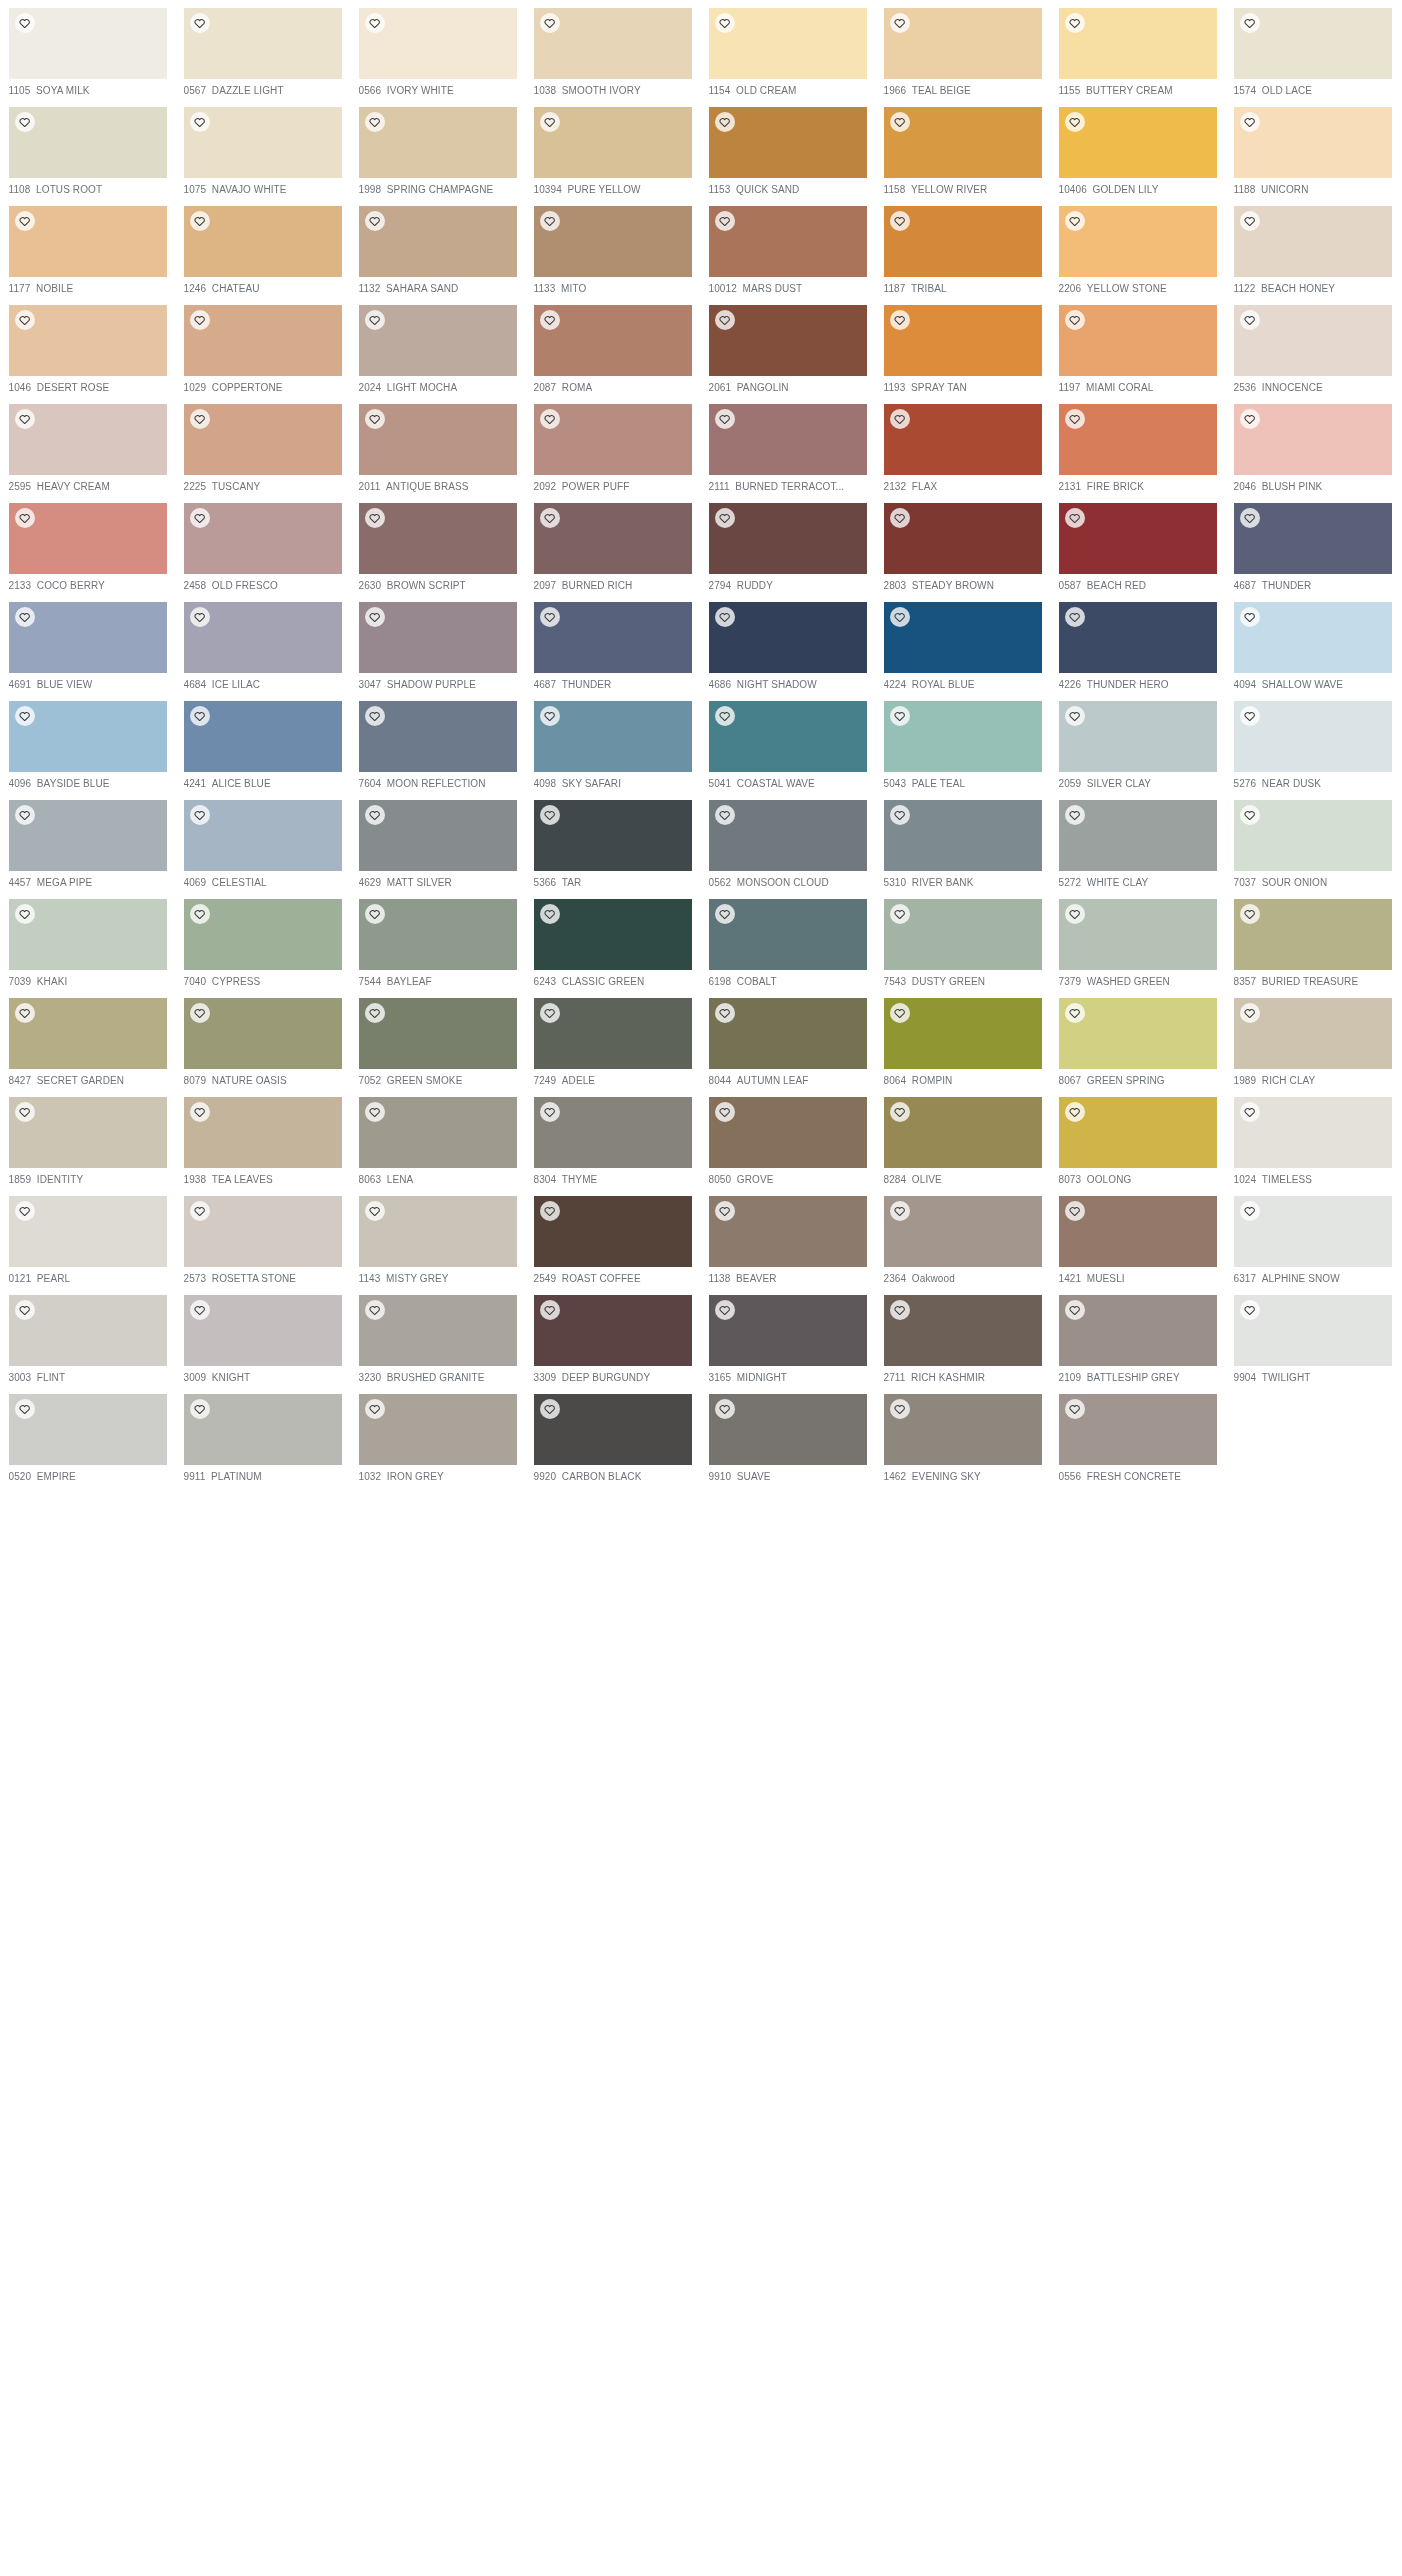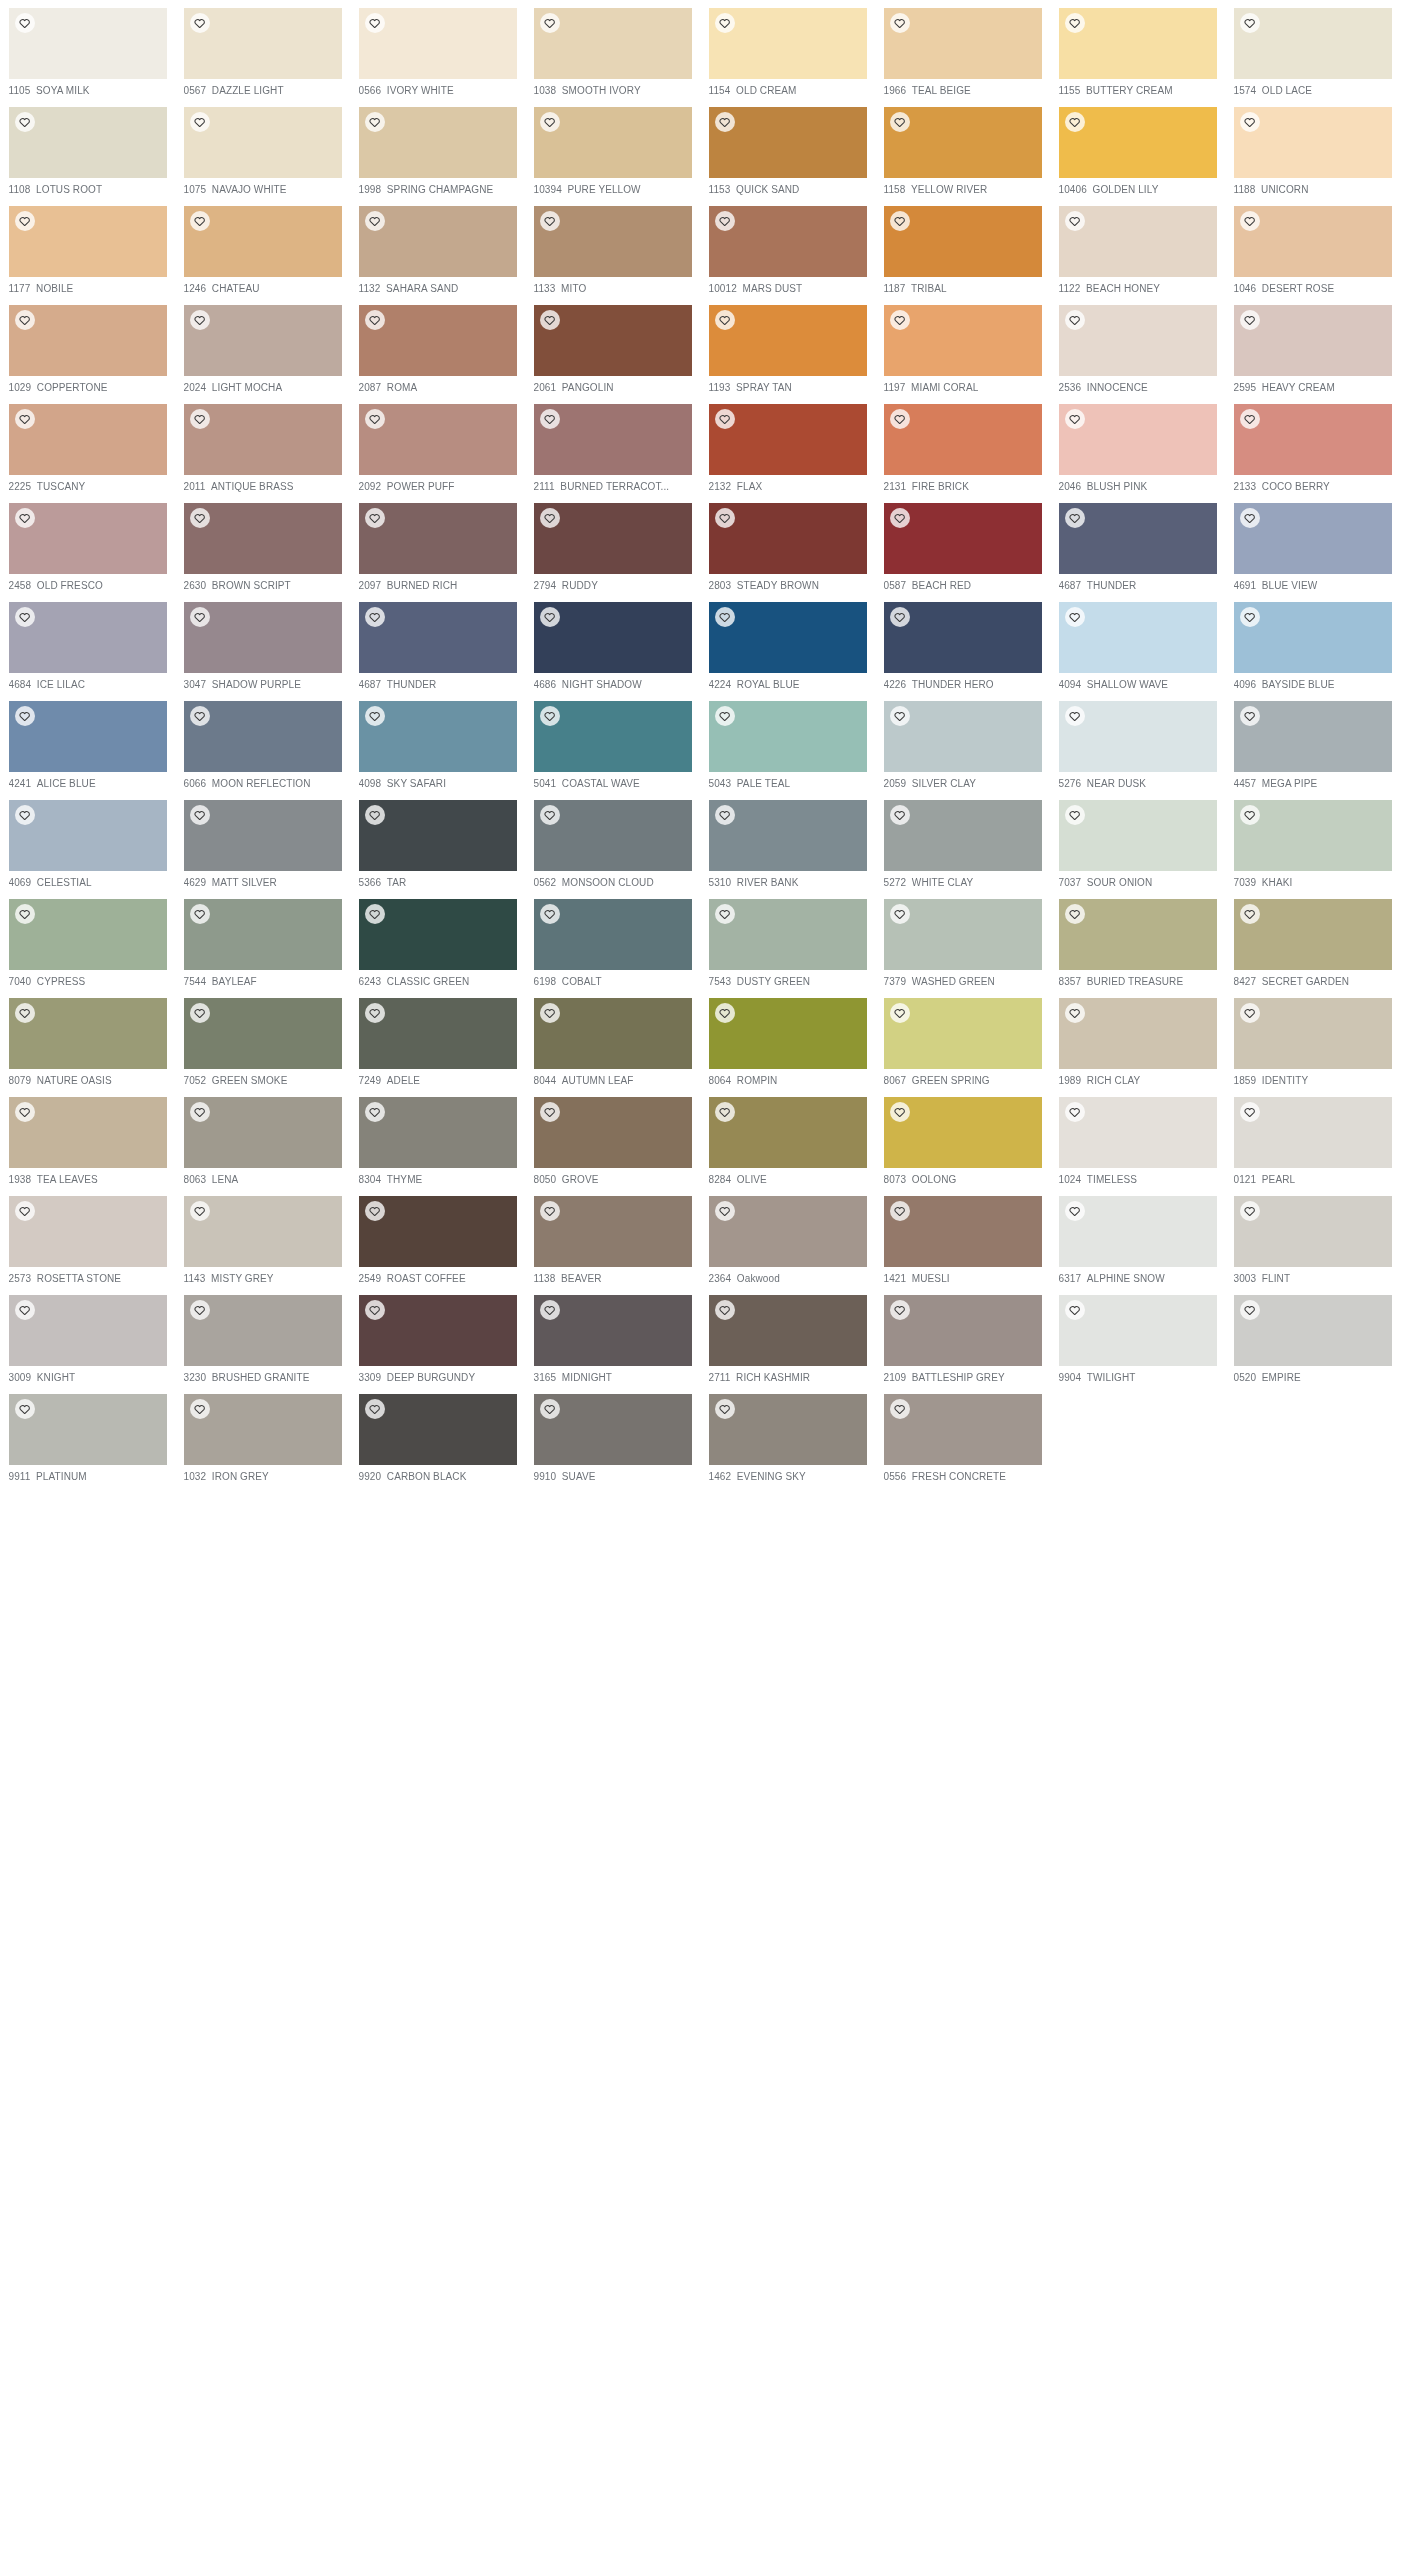--- a/index.html
+++ b/index.html
@@ -270,20 +270,30 @@
       <div class="swatch" style="background: rgb(212, 137, 58);">
         <button class="fav" style="border: none; padding: 0px; cursor: pointer;">
           <svg width="11.4" height="10.4" viewBox="0 0 24 22" fill="none" stroke="#3a3a3a" stroke-width="2.2" stroke-linecap="round" stroke-linejoin="round">
             <path d="M12 20.5 3.2 11.9A5.3 5.3 0 0 1 12 5.6a5.3 5.3 0 0 1 8.8 6.3z"></path>
           </svg>
         </button>
       </div>
       <div class="label"><span class="code">1187</span><span class="nm">TRIBAL</span></div>
     </div>
     <div class="cell">
+      <div class="swatch" style="background: rgb(243, 189, 119);">
+        <button class="fav" style="border: none; padding: 0px; cursor: pointer;">
+          <svg width="11.4" height="10.4" viewBox="0 0 24 22" fill="none" stroke="#3a3a3a" stroke-width="2.2" stroke-linecap="round" stroke-linejoin="round">
+            <path d="M12 20.5 3.2 11.9A5.3 5.3 0 0 1 12 5.6a5.3 5.3 0 0 1 8.8 6.3z"></path>
+          </svg>
+        </button>
+      </div>
+      <div class="label"><span class="code">2206</span><span class="nm">YELLOW STONE</span></div>
+    </div>
+    <div class="cell">
       <div class="swatch" style="background: rgb(228, 214, 199);">
         <button class="fav" style="border: none; padding: 0px; cursor: pointer;">
           <svg width="11.4" height="10.4" viewBox="0 0 24 22" fill="none" stroke="#3a3a3a" stroke-width="2.2" stroke-linecap="round" stroke-linejoin="round">
             <path d="M12 20.5 3.2 11.9A5.3 5.3 0 0 1 12 5.6a5.3 5.3 0 0 1 8.8 6.3z"></path>
           </svg>
         </button>
       </div>
       <div class="label"><span class="code">1122</span><span class="nm">BEACH HONEY</span></div>
     </div>
     <div class="cell">
@@ -627,21 +637,21 @@
       <div class="label"><span class="code">4241</span><span class="nm">ALICE BLUE</span></div>
     </div>
     <div class="cell">
       <div class="swatch" style="background: rgb(108, 122, 139);">
         <button class="fav" style="border: none; padding: 0px; cursor: pointer;">
           <svg width="11.4" height="10.4" viewBox="0 0 24 22" fill="none" stroke="#3a3a3a" stroke-width="2.2" stroke-linecap="round" stroke-linejoin="round">
             <path d="M12 20.5 3.2 11.9A5.3 5.3 0 0 1 12 5.6a5.3 5.3 0 0 1 8.8 6.3z"></path>
           </svg>
         </button>
       </div>
-      <div class="label"><span class="code">6066</span><span class="nm">MOON REFLECTION</span></div>
+      <div class="label"><span class="code">7604</span><span class="nm">MOON REFLECTION</span></div>
     </div>
     <div class="cell">
       <div class="swatch" style="background: rgb(106, 146, 164);">
         <button class="fav" style="border: none; padding: 0px; cursor: pointer;">
           <svg width="11.4" height="10.4" viewBox="0 0 24 22" fill="none" stroke="#3a3a3a" stroke-width="2.2" stroke-linecap="round" stroke-linejoin="round">
             <path d="M12 20.5 3.2 11.9A5.3 5.3 0 0 1 12 5.6a5.3 5.3 0 0 1 8.8 6.3z"></path>
           </svg>
         </button>
       </div>
       <div class="label"><span class="code">4098</span><span class="nm">SKY SAFARI</span></div>

